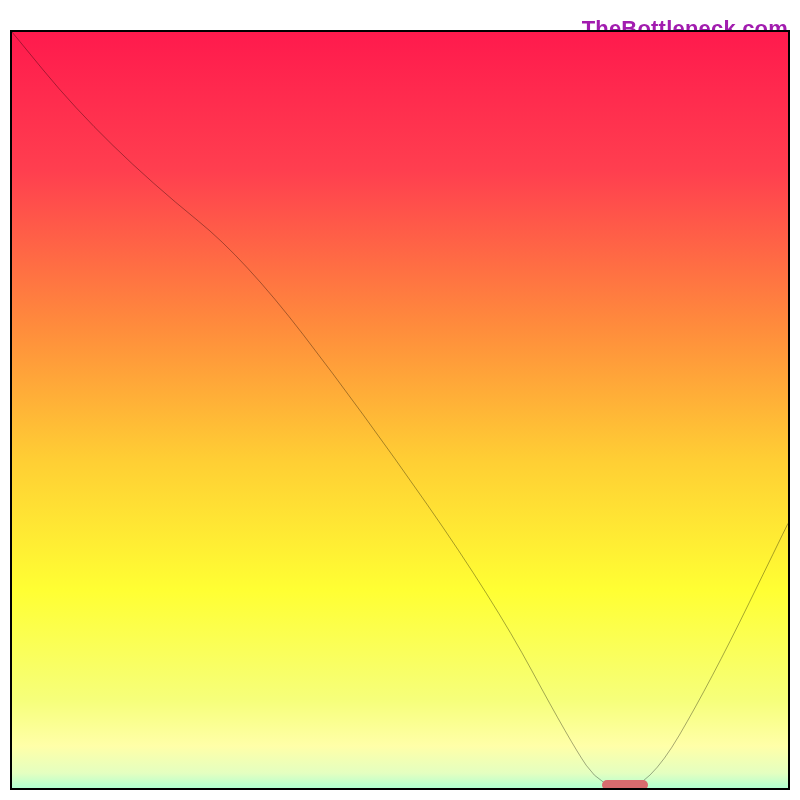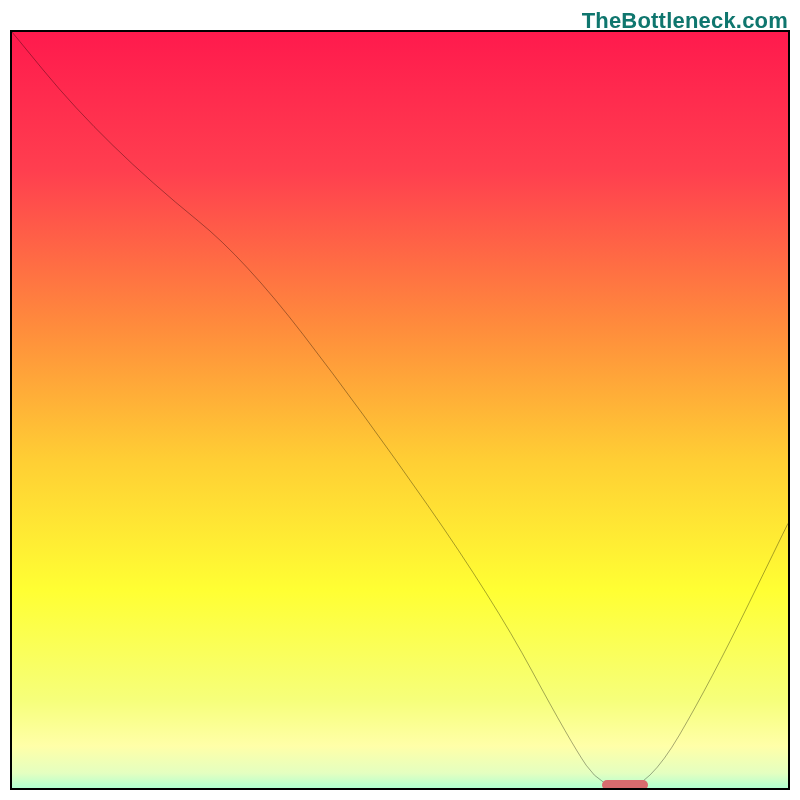--- a/index.html
+++ b/index.html
@@ -20,25 +20,25 @@
     border: 2px solid #000;
     box-sizing: border-box;
     overflow: hidden;
   }
   .gradient {
     position: absolute;
     inset: 0;
   }
   .watermark {
     position: absolute;
-    top: 8px;
+    top: 16px;
     right: 12px;
     font-size: 22px;
     font-weight: 600;
-    color: #0f766e;
+    color: #a21caf;
     letter-spacing: 0.2px;
     text-decoration: underline;
   }
   svg.curve {
     position: absolute;
     inset: 0;
     width: 100%;
     height: 100%;
   }
   .marker {

